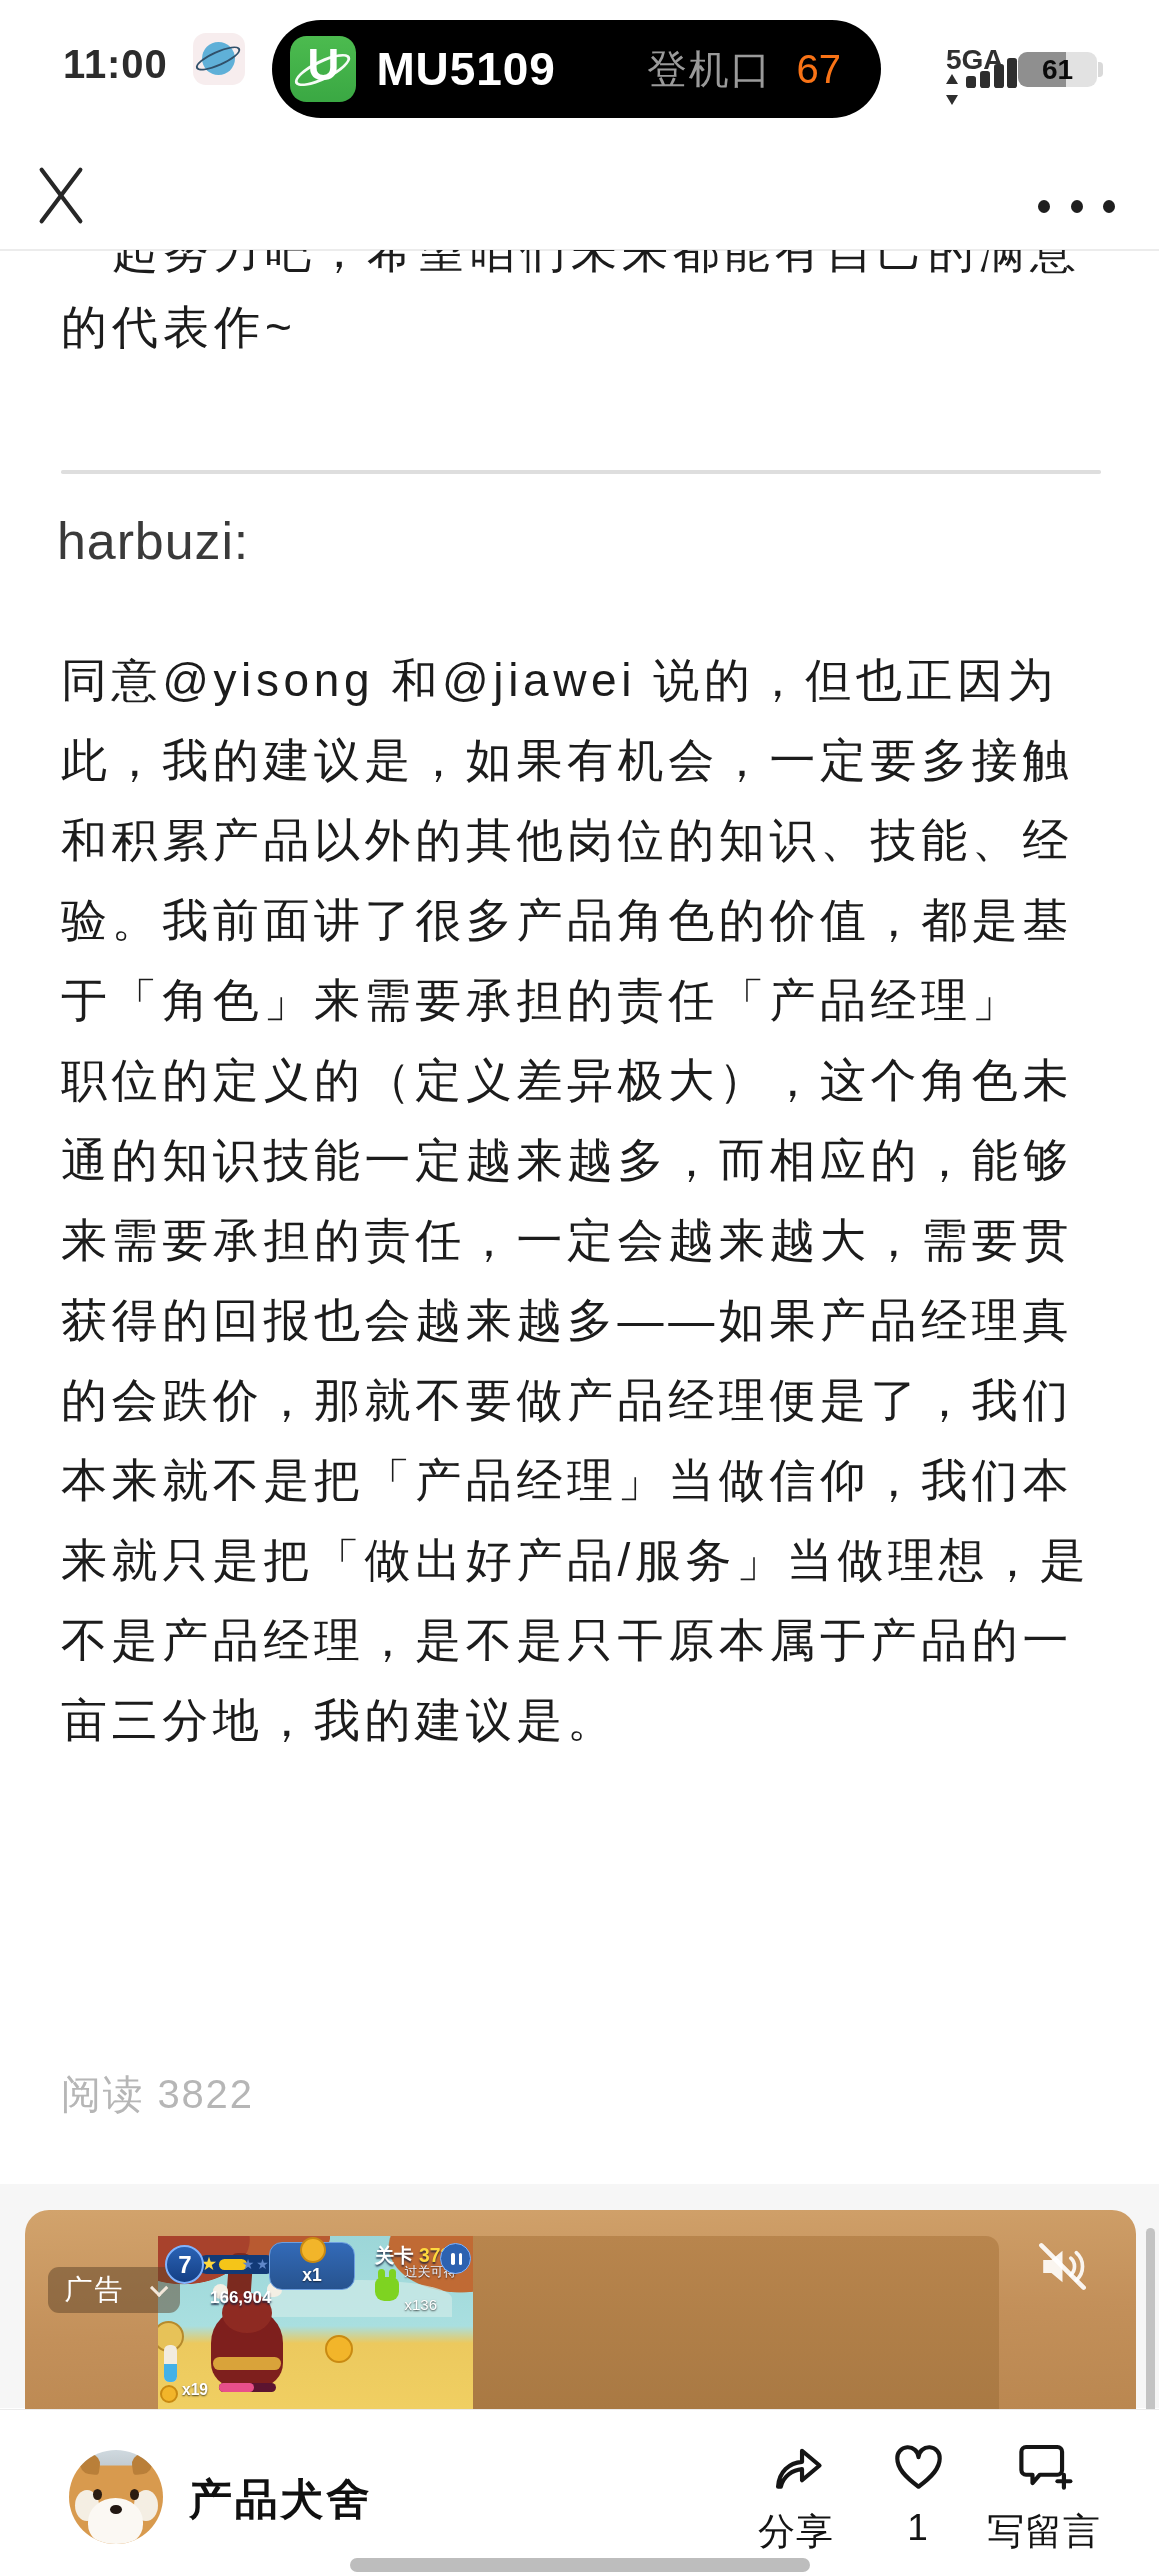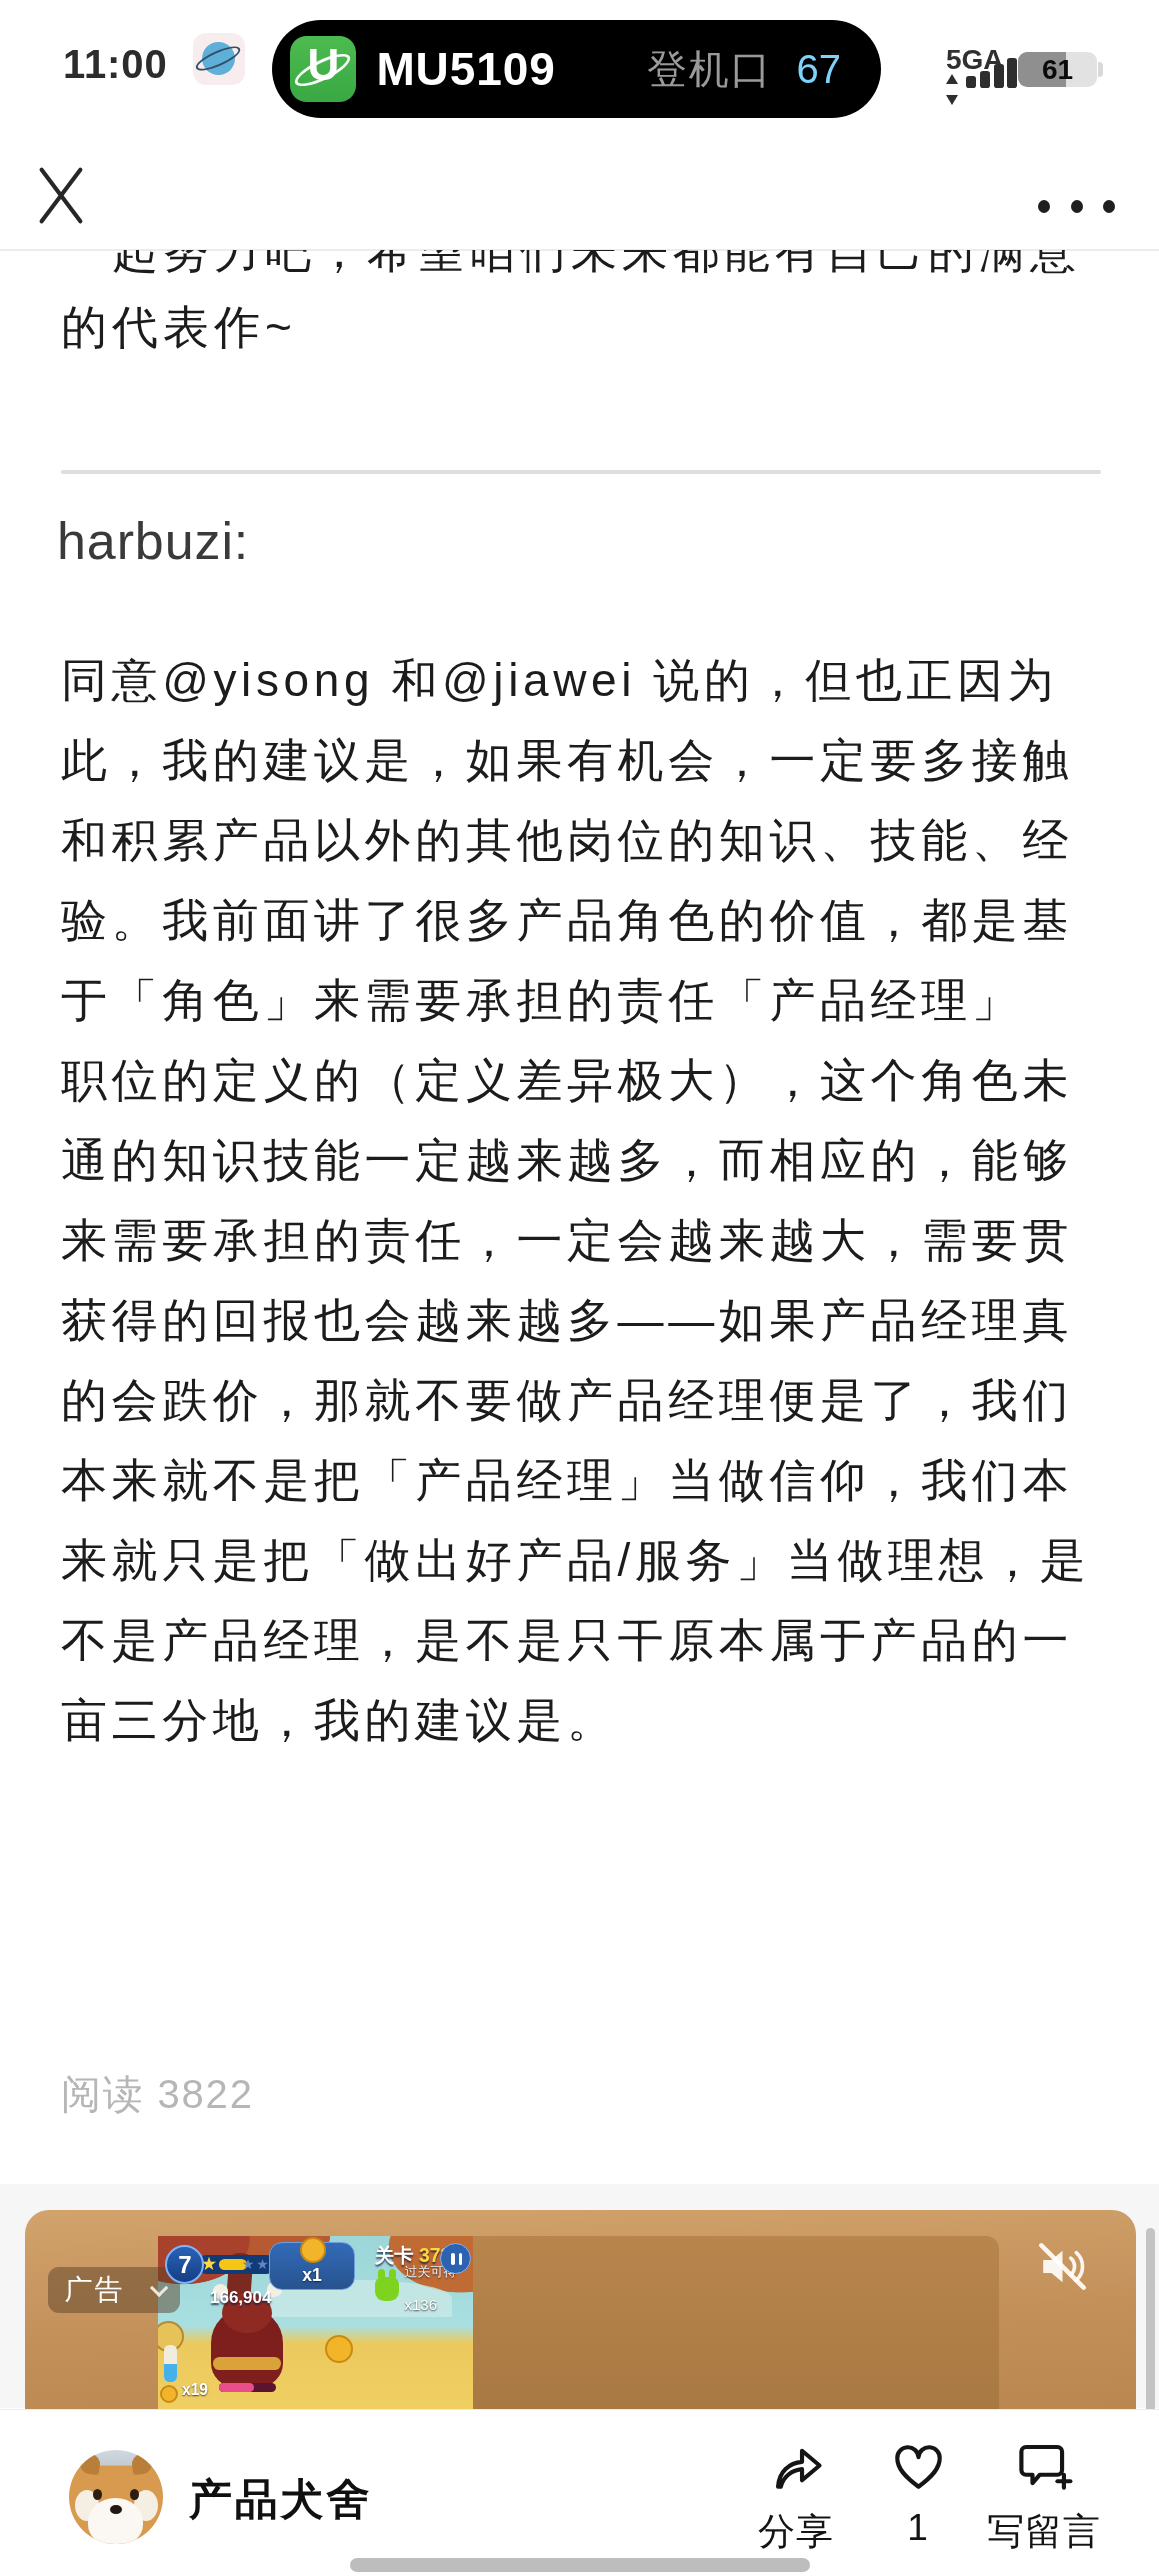--- a/index.html
+++ b/index.html
@@ -13,21 +13,21 @@
   .planet-app .globe { position:absolute; left:9.2px; top:9.2px; width:33px; height:33px; border-radius:50%; background:#5fb0d8; }
   .planet-app .ring { position:absolute; left:0.9px; top:18.4px; width:48px; height:14.7px; border:2.8px solid #30506a; border-radius:50%; transform:rotate(-24deg); }
 
   .island { position:absolute; left:272px; top:20px; width:609px; height:98px; background:#000; border-radius:49px; display:flex; align-items:center; padding:0 40px 0 18.4px; }
   .ume-icon { position:relative; width:66px; height:66px; border-radius:16.6px; background:linear-gradient(180deg,#4cbb4f,#3aa843); flex:0 0 auto; }
   .ume-icon .u { position:absolute; left:0; top:3.7px; width:66px; text-align:center; color:#fff; font-size:44px; font-weight:700; }
   .ume-icon .orbit { position:absolute; left:1.8px; top:24px; width:61px; height:20px; border:3.7px solid rgba(255,255,255,.95); border-radius:50%; transform:rotate(-26deg); }
   .flight-no { color:#fff; font-size:46px; font-weight:600; margin-left:20px; letter-spacing:0.9px; }
   .gate { margin-left:auto; font-size:40px; }
   .gate .g-label { color:#9a9a9a; letter-spacing:1.8px; }
-  .gate .g-num { color:#7dd3fc; margin-left:13px; }
+  .gate .g-num { color:#f97316; margin-left:13px; }
 
   .net-label { position:absolute; left:946px; top:44px; font-size:28px; font-weight:700; color:#303030; letter-spacing:0; }
   .updown { position:absolute; left:946px; top:74px; width:13px; height:31px; }
   .updown .up { position:absolute; top:0; left:0; width:0; height:0; border-left:6.4px solid transparent; border-right:6.4px solid transparent; border-bottom:10px solid #2e2e2e; }
   .updown .dn { position:absolute; bottom:0; left:0; width:0; height:0; border-left:6.4px solid transparent; border-right:6.4px solid transparent; border-top:10px solid #2e2e2e; }
   .sigbars { position:absolute; left:966px; top:57px; width:55px; height:31px; }
   .sigbars span { position:absolute; bottom:0; width:10px; border-radius:2.8px; background:#2e2e2e; }
   .sigbars .b1 { left:0;  height:12px; }
   .sigbars .b2 { left:14px; height:17.5px; }
   .sigbars .b3 { left:28px; height:24px; }

